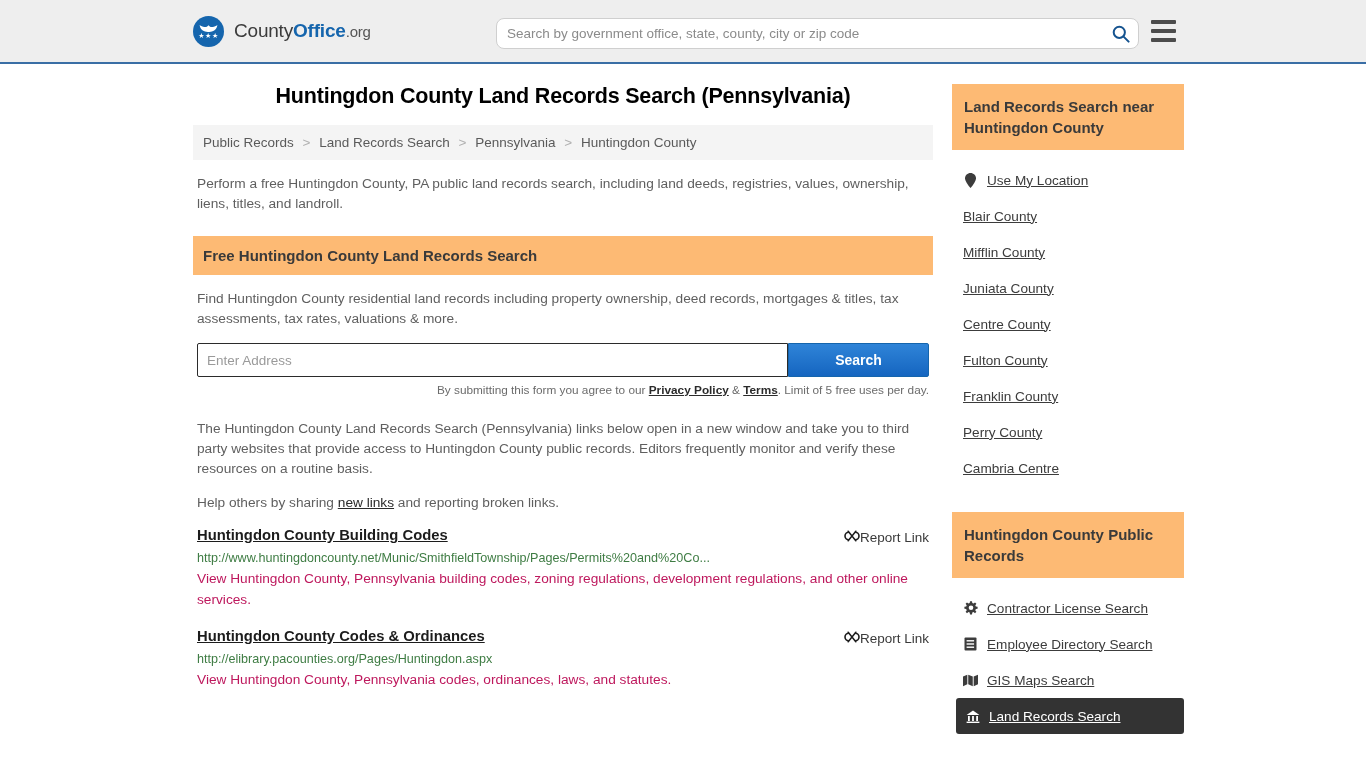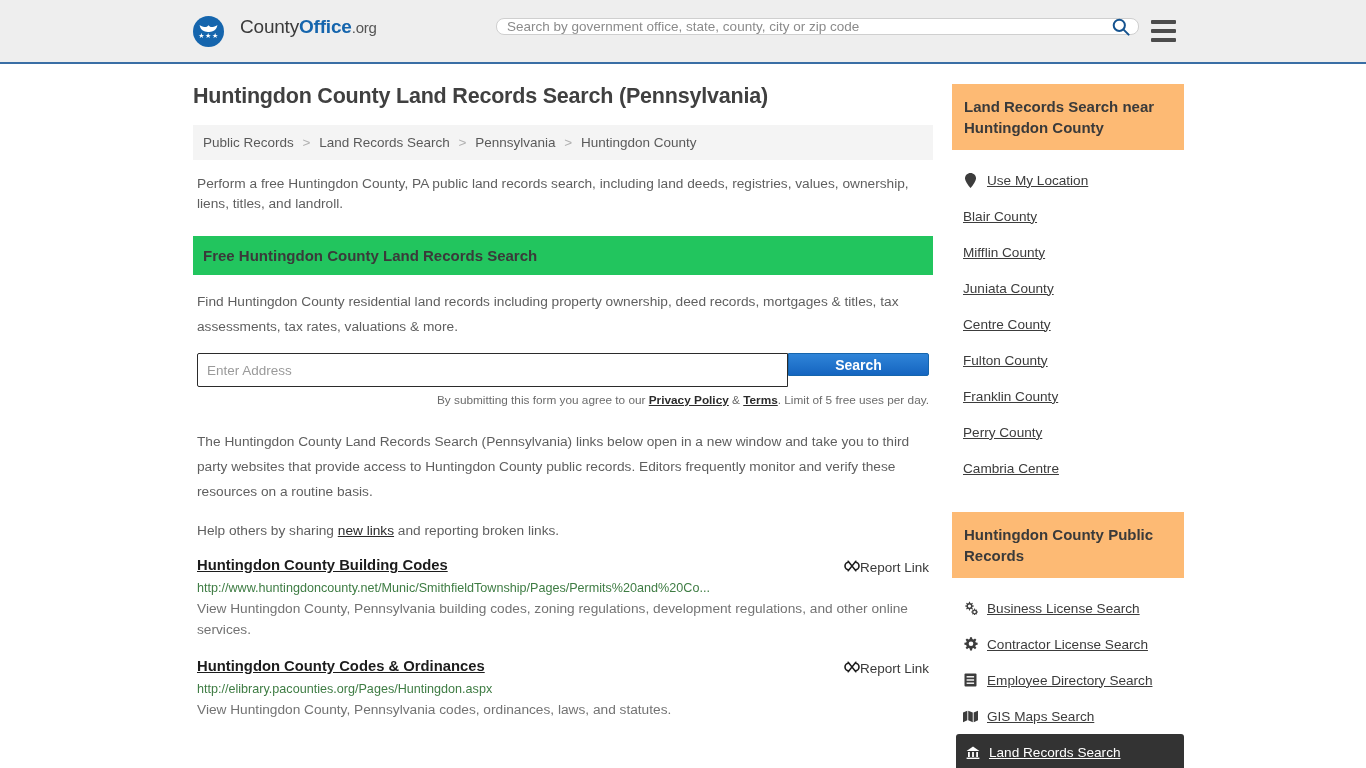--- a/index.html
+++ b/index.html
@@ -16,23 +16,23 @@
   .site-header {
     height: 64px;
     background: #eeeeee;
     border-bottom: 2px solid #3a6ea5;
     display: flex;
     align-items: center;
     position: relative;
   }
   .logo-wrap {
     display: flex;
-    align-items: flex-start;
+    align-items: center;
     margin-left: 193px;
-    gap: 16px;
+    gap: 10px;
     text-decoration: none;
   }
   .logo-mark {
     width: 31px; height: 31px;
     border-radius: 50%;
     background: #1565ad;
     display: flex;
     flex-direction: column;
     align-items: center;
     justify-content: center;
@@ -58,21 +58,21 @@
     white-space: nowrap;
   }
   .logo-text .office { font-weight: bold; color: #1565ad; }
   .logo-text .org { font-size: 15px; color: #555; }
 
   .header-search {
     position: absolute;
     left: 496px;
     top: 18px;
     width: 643px;
-    height: 17px;
+    height: 31px;
     background: #ffffff;
     border: 1px solid #cfcfcf;
     border-radius: 8px;
     display: flex;
     align-items: center;
   }
   .header-search input {
     flex: 1;
     border: none;
     outline: none;
@@ -117,23 +117,24 @@
   }
   .side-col {
     width: 232px;
     margin-left: 19px;
     padding-top: 20px;
   }
 
   h1.page-title {
     font-size: 21.5px;
     font-weight: bold;
-    color: #404040;
+    color: #000000;
     margin: 0 0 16px 0;
     letter-spacing: -0.2px;
+    text-align: center;
   }
 
   .breadcrumb {
     background: #f4f4f4;
     padding: 10px 10px;
     font-size: 13.5px;
     color: #5a5a5a;
     margin-bottom: 14px;
   }
   .breadcrumb a {
@@ -147,31 +148,31 @@
 
   .intro-text {
     font-size: 13.7px;
     line-height: 20px;
     color: #5f5f5f;
     margin: 0 0 22px 0;
     padding: 0 4px;
   }
 
   .panel-heading {
-    background: #22c55e;
+    background: #fdba74;
     padding: 11px 10px;
     font-size: 15px;
     font-weight: bold;
     color: #3a3a3a;
     margin-bottom: 14px;
   }
 
   .body-text {
     font-size: 13.7px;
-    line-height: 25px;
+    line-height: 20px;
     color: #5f5f5f;
     margin: 4px 0 14px 0;
     padding: 0 4px;
   }
   .body-text a {
     color: #2b2b2b;
     text-decoration: underline;
   }
 
   
@@ -187,21 +188,21 @@
     padding: 16px 9px;
     font-size: 13.5px;
     font-family: "Liberation Sans", sans-serif;
     outline: none;
     color: #444;
     border-radius: 2px 0 0 2px;
   }
   .search-form input::placeholder { color: #9a9a9a; }
   .search-form button {
     width: 141px;
-    height: 23px;
+    height: 34px;
     border: 1px solid #1565ad;
     background: linear-gradient(to bottom, #2f84d8 0%, #1565c0 100%);
     color: #ffffff;
     font-size: 14px;
     font-weight: bold;
     font-family: "Liberation Sans", sans-serif;
     cursor: pointer;
     border-radius: 0 2px 2px 0;
   }
   .fineprint {
@@ -246,21 +247,21 @@
   }
   .result-url {
     font-size: 12.6px;
     color: #3e7c43;
     margin-top: 4px;
     word-break: break-all;
   }
   .result-desc {
     font-size: 13.7px;
     line-height: 21px;
-    color: #737373;
+    color: #be185d;
     margin-top: 3px;
   }
 
   
   .side-panel-heading {
     background: #fdba74;
     padding: 12px 12px;
     font-size: 15px;
     font-weight: bold;
     color: #3a3a3a;
@@ -445,31 +446,20 @@
       </li>
     </ul>
 
     <div class="panel-gap-lg"></div>
 
     <div class="side-panel-heading">Huntingdon County Public Records</div>
     <div class="panel-gap"></div>
     <ul class="side-list">
       <li>
         <span class="ico">
-          <svg width="15" height="14" viewBox="0 0 15 14" fill="currentColor">
-            <path d="M6.0 0.8 L7.0 0.8 L7.2 2.1 L8.2 2.5 L9.2 1.7 L9.9 2.4 L9.1 3.4 L9.5 4.4 L10.8 4.6 L10.8 5.6 L9.5 5.8 L9.1 6.8 L9.9 7.8 L9.2 8.5 L8.2 7.7 L7.2 8.1 L7.0 9.4 L6.0 9.4 L5.8 8.1 L4.8 7.7 L3.8 8.5 L3.1 7.8 L3.9 6.8 L3.5 5.8 L2.2 5.6 L2.2 4.6 L3.5 4.4 L3.9 3.4 L3.1 2.4 L3.8 1.7 L4.8 2.5 L5.8 2.1 Z"></path>
-            <circle cx="6.5" cy="5.1" r="1.6" fill="#ffffff"></circle>
-            <path d="M11.2 7.6 L12.0 7.6 L12.2 8.6 L12.9 8.9 L13.7 8.4 L14.2 8.9 L13.7 9.7 L14.0 10.4 L15 10.6 L15 11.4 L14.0 11.6 L13.7 12.3 L14.2 13.1 L13.7 13.6 L12.9 13.1 L12.2 13.4 L12.0 14.4 L11.2 14.4 L11.0 13.4 L10.3 13.1 L9.5 13.6 L9.0 13.1 L9.5 12.3 L9.2 11.6 L8.2 11.4 L8.2 10.6 L9.2 10.4 L9.5 9.7 L9.0 8.9 L9.5 8.4 L10.3 8.9 L11.0 8.6 Z"></path>
-            <circle cx="11.6" cy="11.0" r="1.2" fill="#ffffff"></circle>
-          </svg>
-        </span>
-        <a href="#">Business License Search</a>
-      </li>
-      <li>
-        <span class="ico">
           <svg width="14" height="14" viewBox="0 0 14 14" fill="currentColor">
             <path d="M6.0 0.2 L8.0 0.2 L8.3 2.0 L9.6 2.5 L11.0 1.4 L12.4 2.8 L11.3 4.2 L11.8 5.5 L13.6 5.8 L13.6 7.8 L11.8 8.1 L11.3 9.4 L12.4 10.8 L11.0 12.2 L9.6 11.1 L8.3 11.6 L8.0 13.4 L6.0 13.4 L5.7 11.6 L4.4 11.1 L3.0 12.2 L1.6 10.8 L2.7 9.4 L2.2 8.1 L0.4 7.8 L0.4 5.8 L2.2 5.5 L2.7 4.2 L1.6 2.8 L3.0 1.4 L4.4 2.5 L5.7 2.0 Z"></path>
             <circle cx="7" cy="6.8" r="2.3" fill="#ffffff"></circle>
           </svg>
         </span>
         <a href="#">Contractor License Search</a>
       </li>
       <li>
         <span class="ico">
           <svg width="13" height="14" viewBox="0 0 13 14" fill="currentColor">

